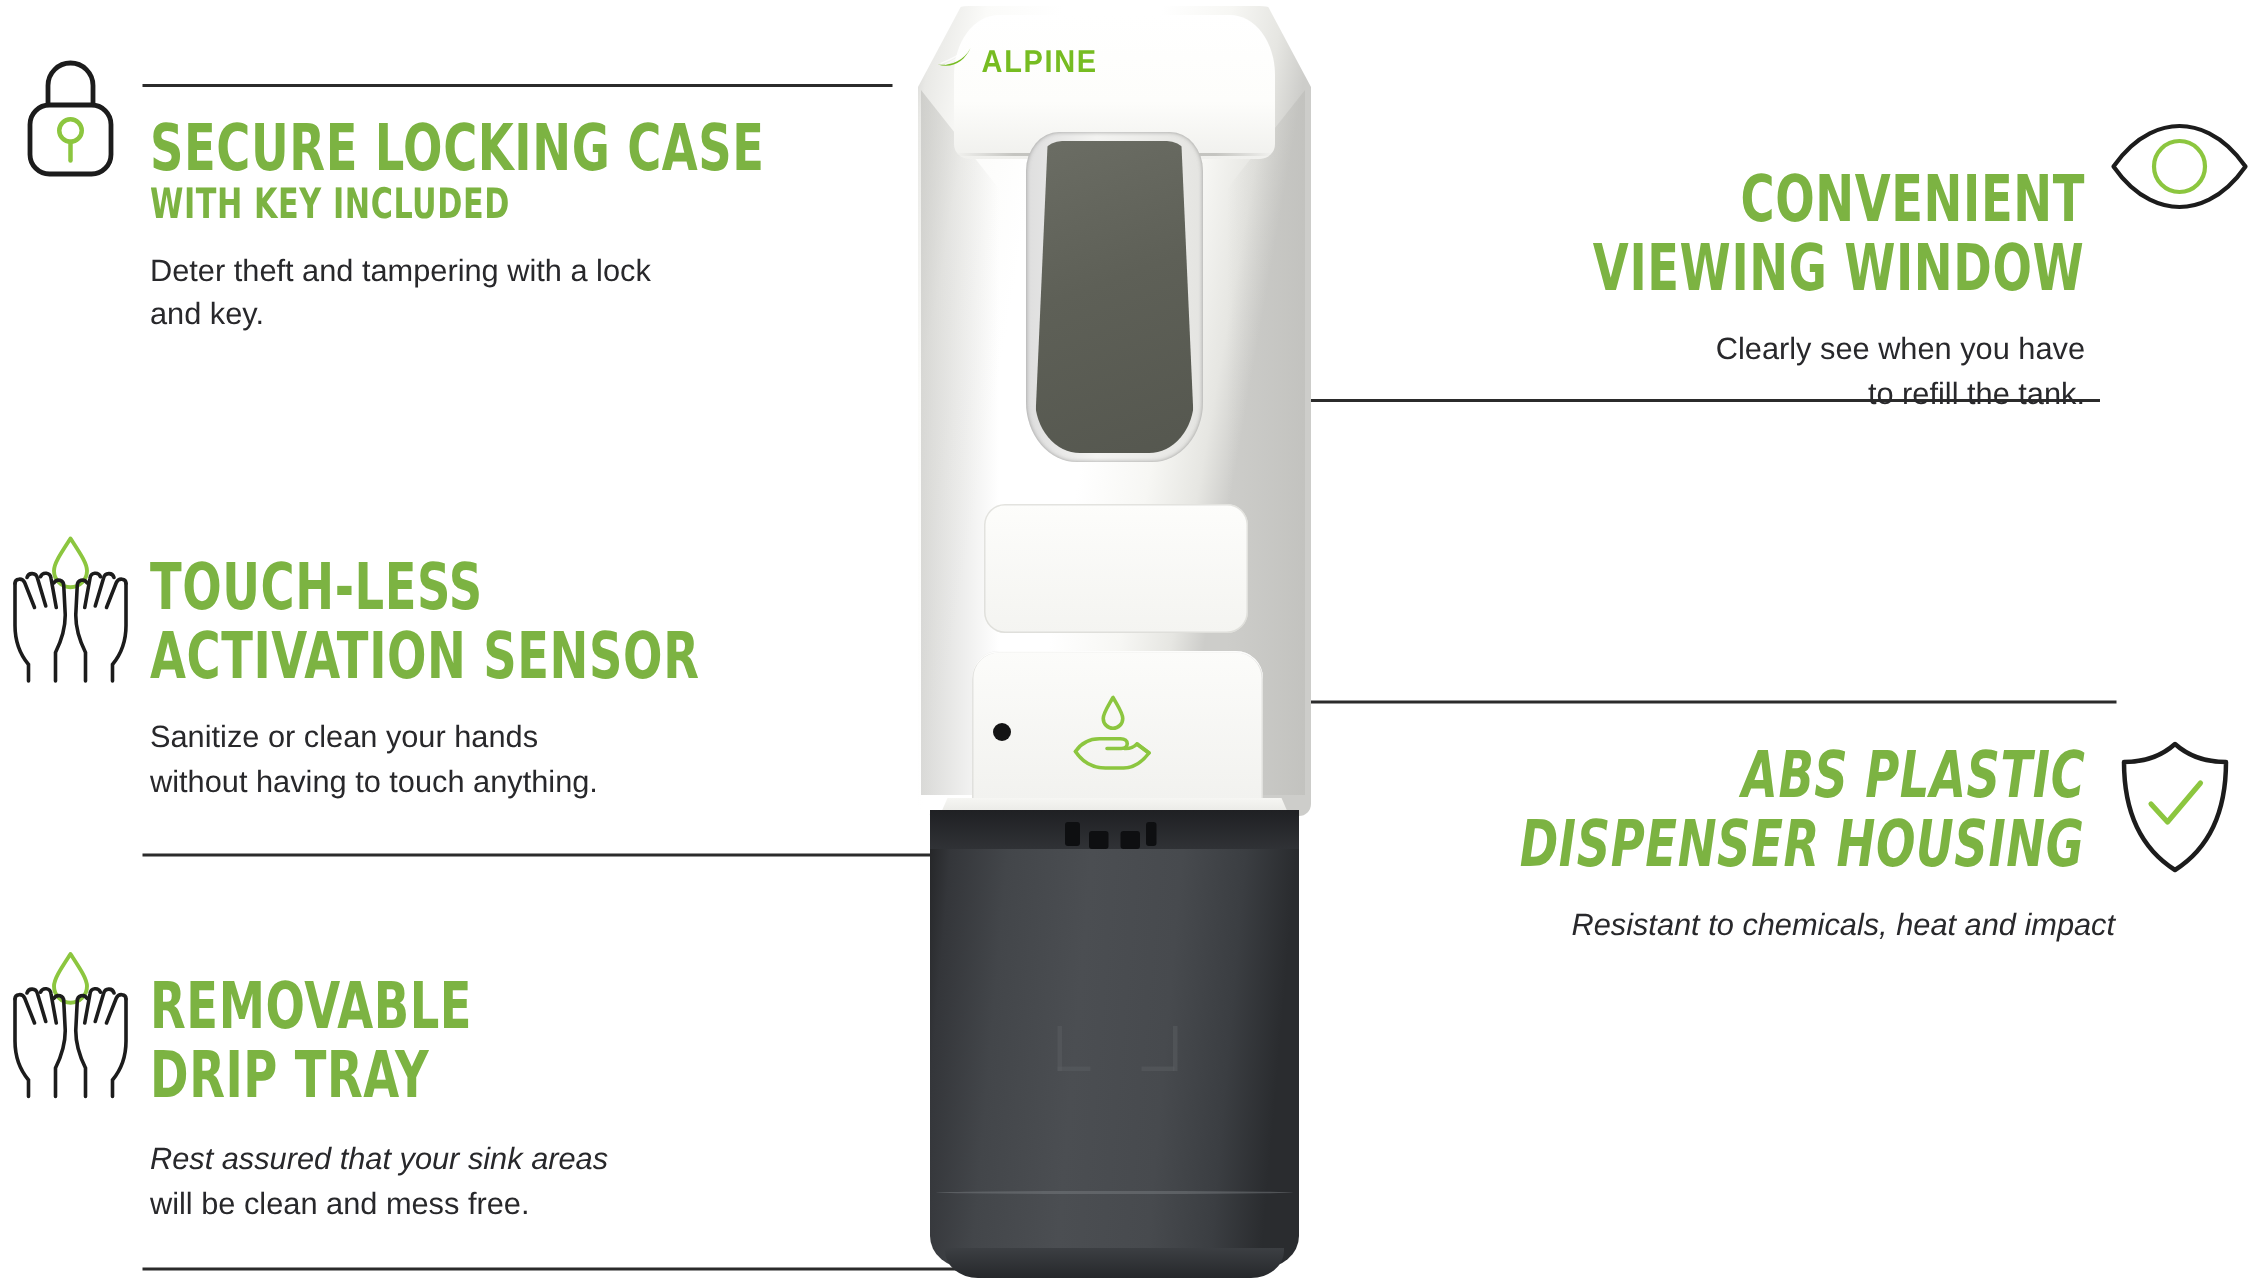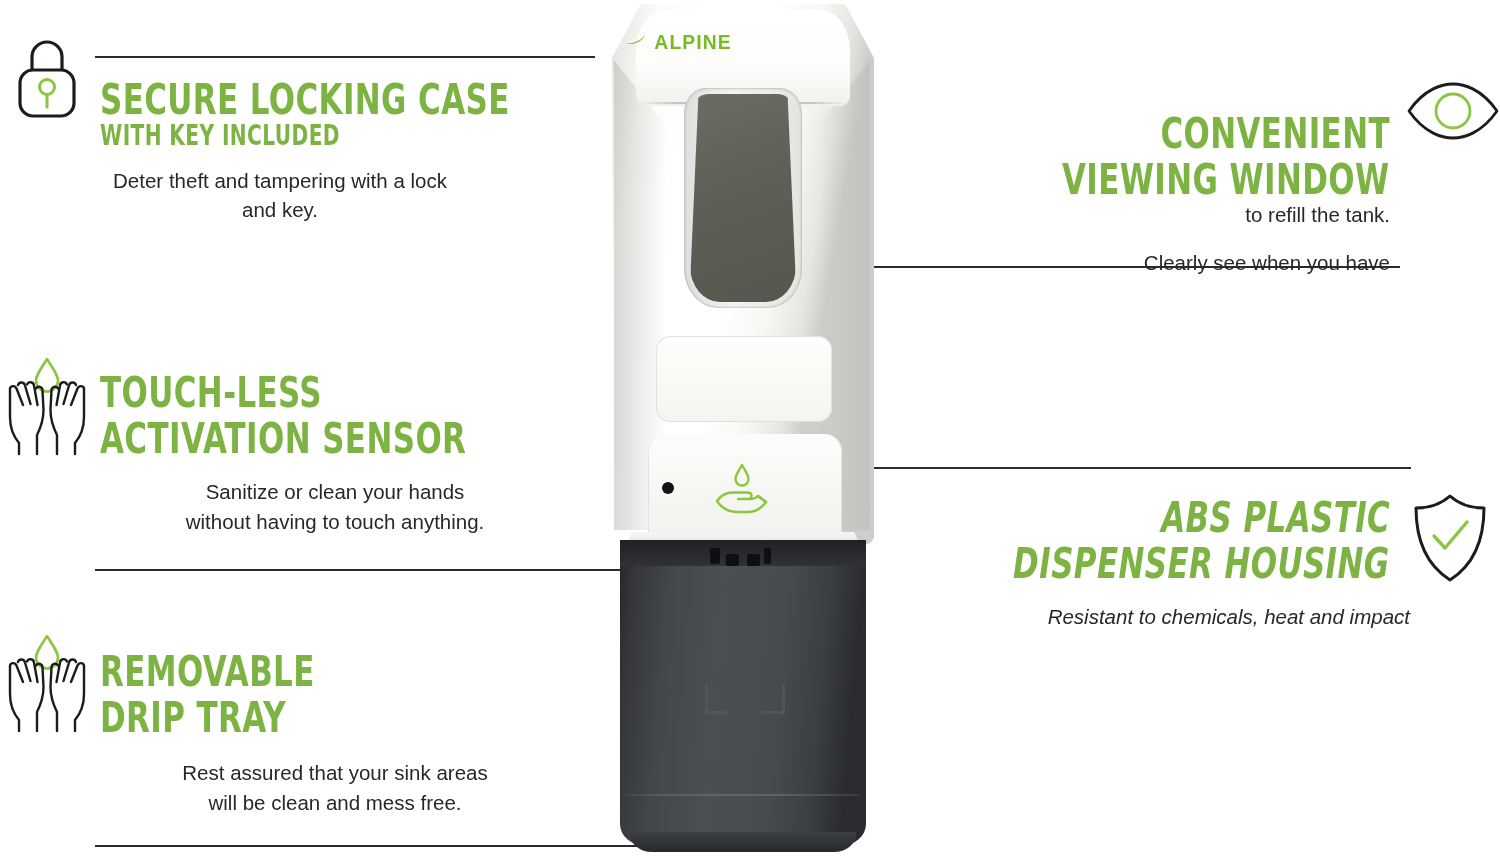--- a/index.html
+++ b/index.html
@@ -33,21 +33,20 @@
   .headline.right { transform-origin: right center; }
 
   .h-main { font-size: 43px; }
   .h-sub  { font-size: 28px; margin-top: 2px; }
 
   .body-copy {
     color: #28282b;
     font-size: 20.5px;
     line-height: 1.45;
     font-weight: 400;
-    text-align: center;
   }
   .body-copy.right { text-align: right; }
 
   
   #product { position: absolute; left: 592px; top: 4px; width: 300px; height: 850px; }
 
   .casing-top {
     position: absolute; left: 20px; top: 0; width: 262px; height: 540px;
     background:
       linear-gradient(100deg,
@@ -256,37 +255,37 @@
         <path d="M80 34 C80 30.5 75 30 73.5 33.5 L67 50" fill="none" stroke="#1c1c1c" stroke-width="2.4" stroke-linecap="round"></path>
         <path d="M72 30 C71 26.5 66 26.5 65 30.5 L59.5 49" fill="none" stroke="#1c1c1c" stroke-width="2.4" stroke-linecap="round"></path>
         <path d="M63 29.5 C61.5 26 56.5 26.5 56 30.5 L52.5 50" fill="none" stroke="#1c1c1c" stroke-width="2.4" stroke-linecap="round"></path>
         <path d="M54 33.5 C52 30.5 47.5 31.5 47.5 35.5 L46.5 55 C46.5 66 50 74 53 80 L53 99" fill="none" stroke="#1c1c1c" stroke-width="2.4" stroke-linecap="round"></path>
         <path d="M80 34 L80 62 C80 74 76 82 71 88 L71 99" fill="none" stroke="#1c1c1c" stroke-width="2.4" stroke-linecap="round"></path>
       </svg>
     </div>
     <div class="feat-text" style="left:100px; top:18px; width:470px;">
       <div class="headline left h-main">REMOVABLE</div>
       <div class="headline left h-main" style="margin-top:4px;">DRIP TRAY</div>
-      <div class="body-copy" style="margin-top:20px;">Rest assured that your sink areas</div>
+      <div class="body-copy" style="margin-top:20px;font-style:italic;">Rest assured that your sink areas</div>
       <div class="body-copy">will be clean and mess free.</div>
     </div>
   </div>
 
   <div class="feature" style="left:900px; top:62px; width:600px;">
     <div class="feat-icon" style="left:505px; top:18px;">
       <svg width="96" height="62" viewBox="0 0 96 62">
         <path d="M4 31 C20 8 38 4 48 4 C58 4 76 8 92 31 C76 54 58 58 48 58 C38 58 20 54 4 31 Z" fill="none" stroke="#1c1c1c" stroke-width="2.8" stroke-linejoin="round"></path>
         <circle cx="48" cy="31" r="17" fill="none" stroke="#8cc63f" stroke-width="2.8"></circle>
       </svg>
     </div>
     <div class="feat-text" style="left:0; top:6px; width:490px; text-align:right;margin-top:44px;">
       <div class="headline right h-main" style="display:inline-block;">CONVENIENT</div>
       <div class="headline right h-main" style="display:inline-block; margin-top:4px;">VIEWING WINDOW</div>
+      <div class="body-copy right" style="margin-top:18px;">Clearly see when you have</div>
       <div class="body-copy right">to refill the tank.</div>
-      <div class="body-copy right" style="margin-top:18px;">Clearly see when you have</div>
     </div>
   </div>
 
   <div class="feature" style="left:900px; top:490px; width:600px;">
     <div class="feat-icon" style="left:510px; top:2px;">
       <svg width="80" height="92" viewBox="0 0 80 92">
         <path d="M40 4 C50 13 62 16 74 16 C74 50 62 74 40 88 C18 74 6 50 6 16 C18 16 30 13 40 4 Z" fill="#ffffff" stroke="#1c1c1c" stroke-width="3" stroke-linejoin="round"></path>
         <path d="M24 44 L35 56 L57 30" fill="none" stroke="#8cc63f" stroke-width="3.4" stroke-linecap="round" stroke-linejoin="round"></path>
       </svg>
     </div>

